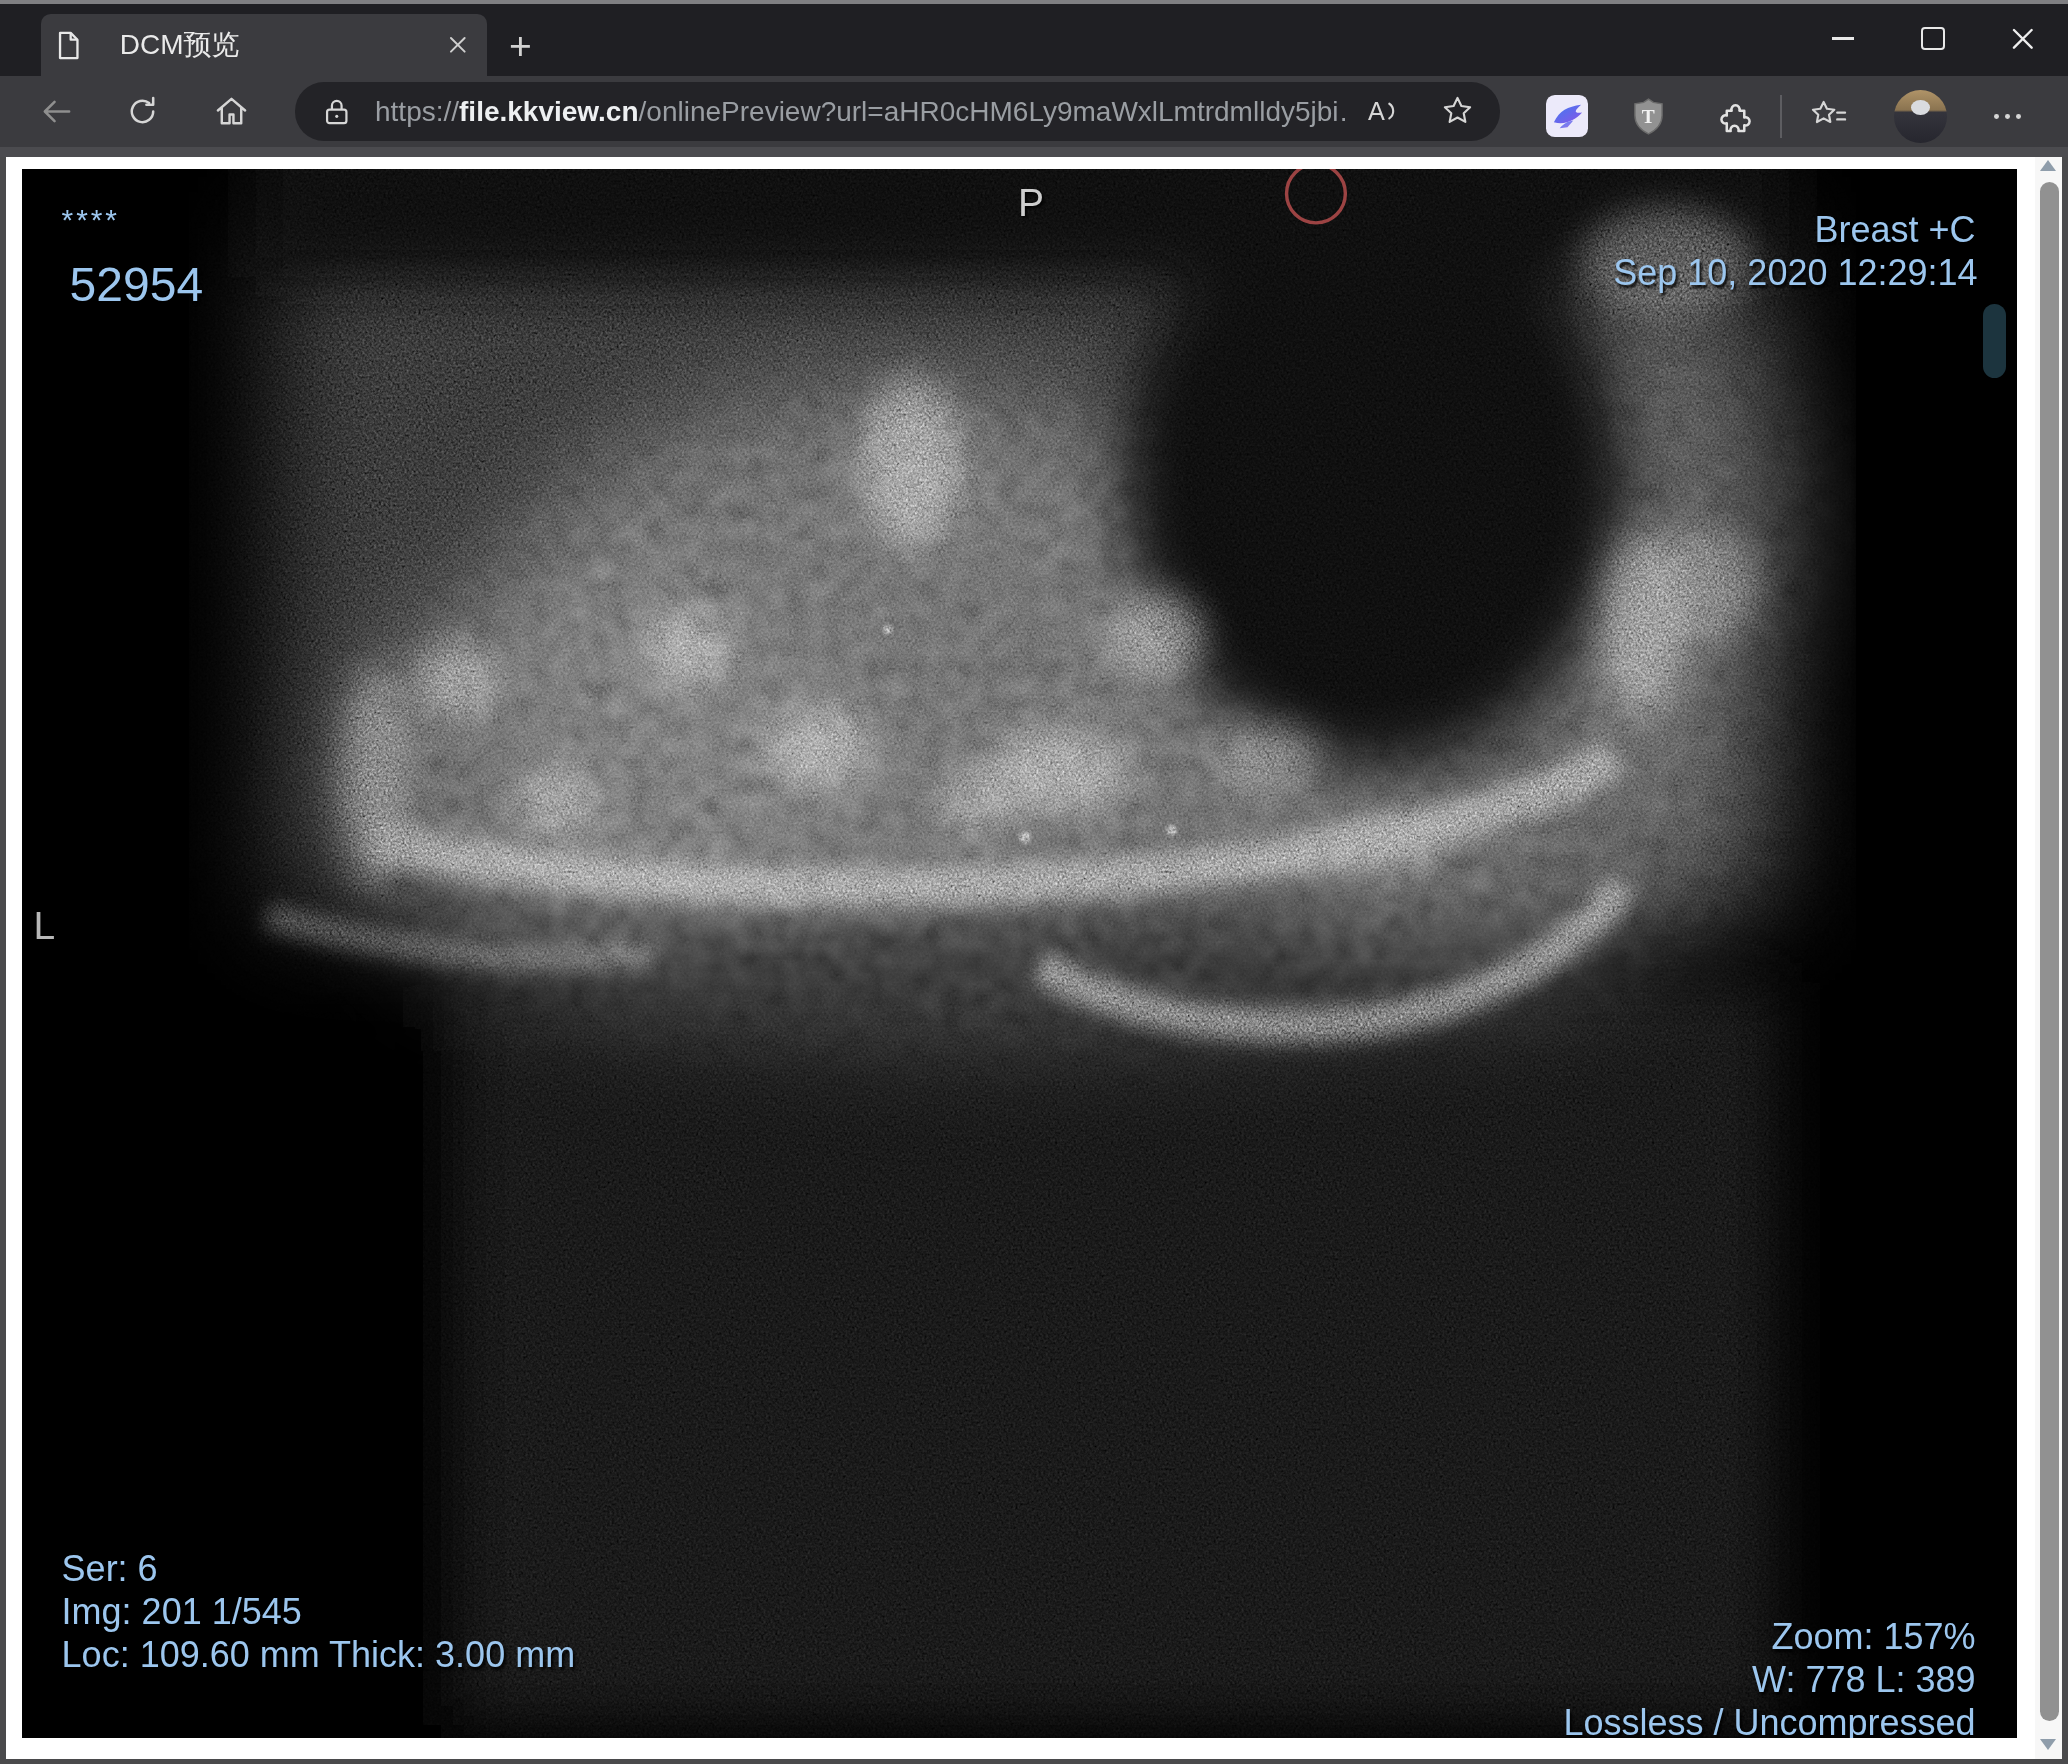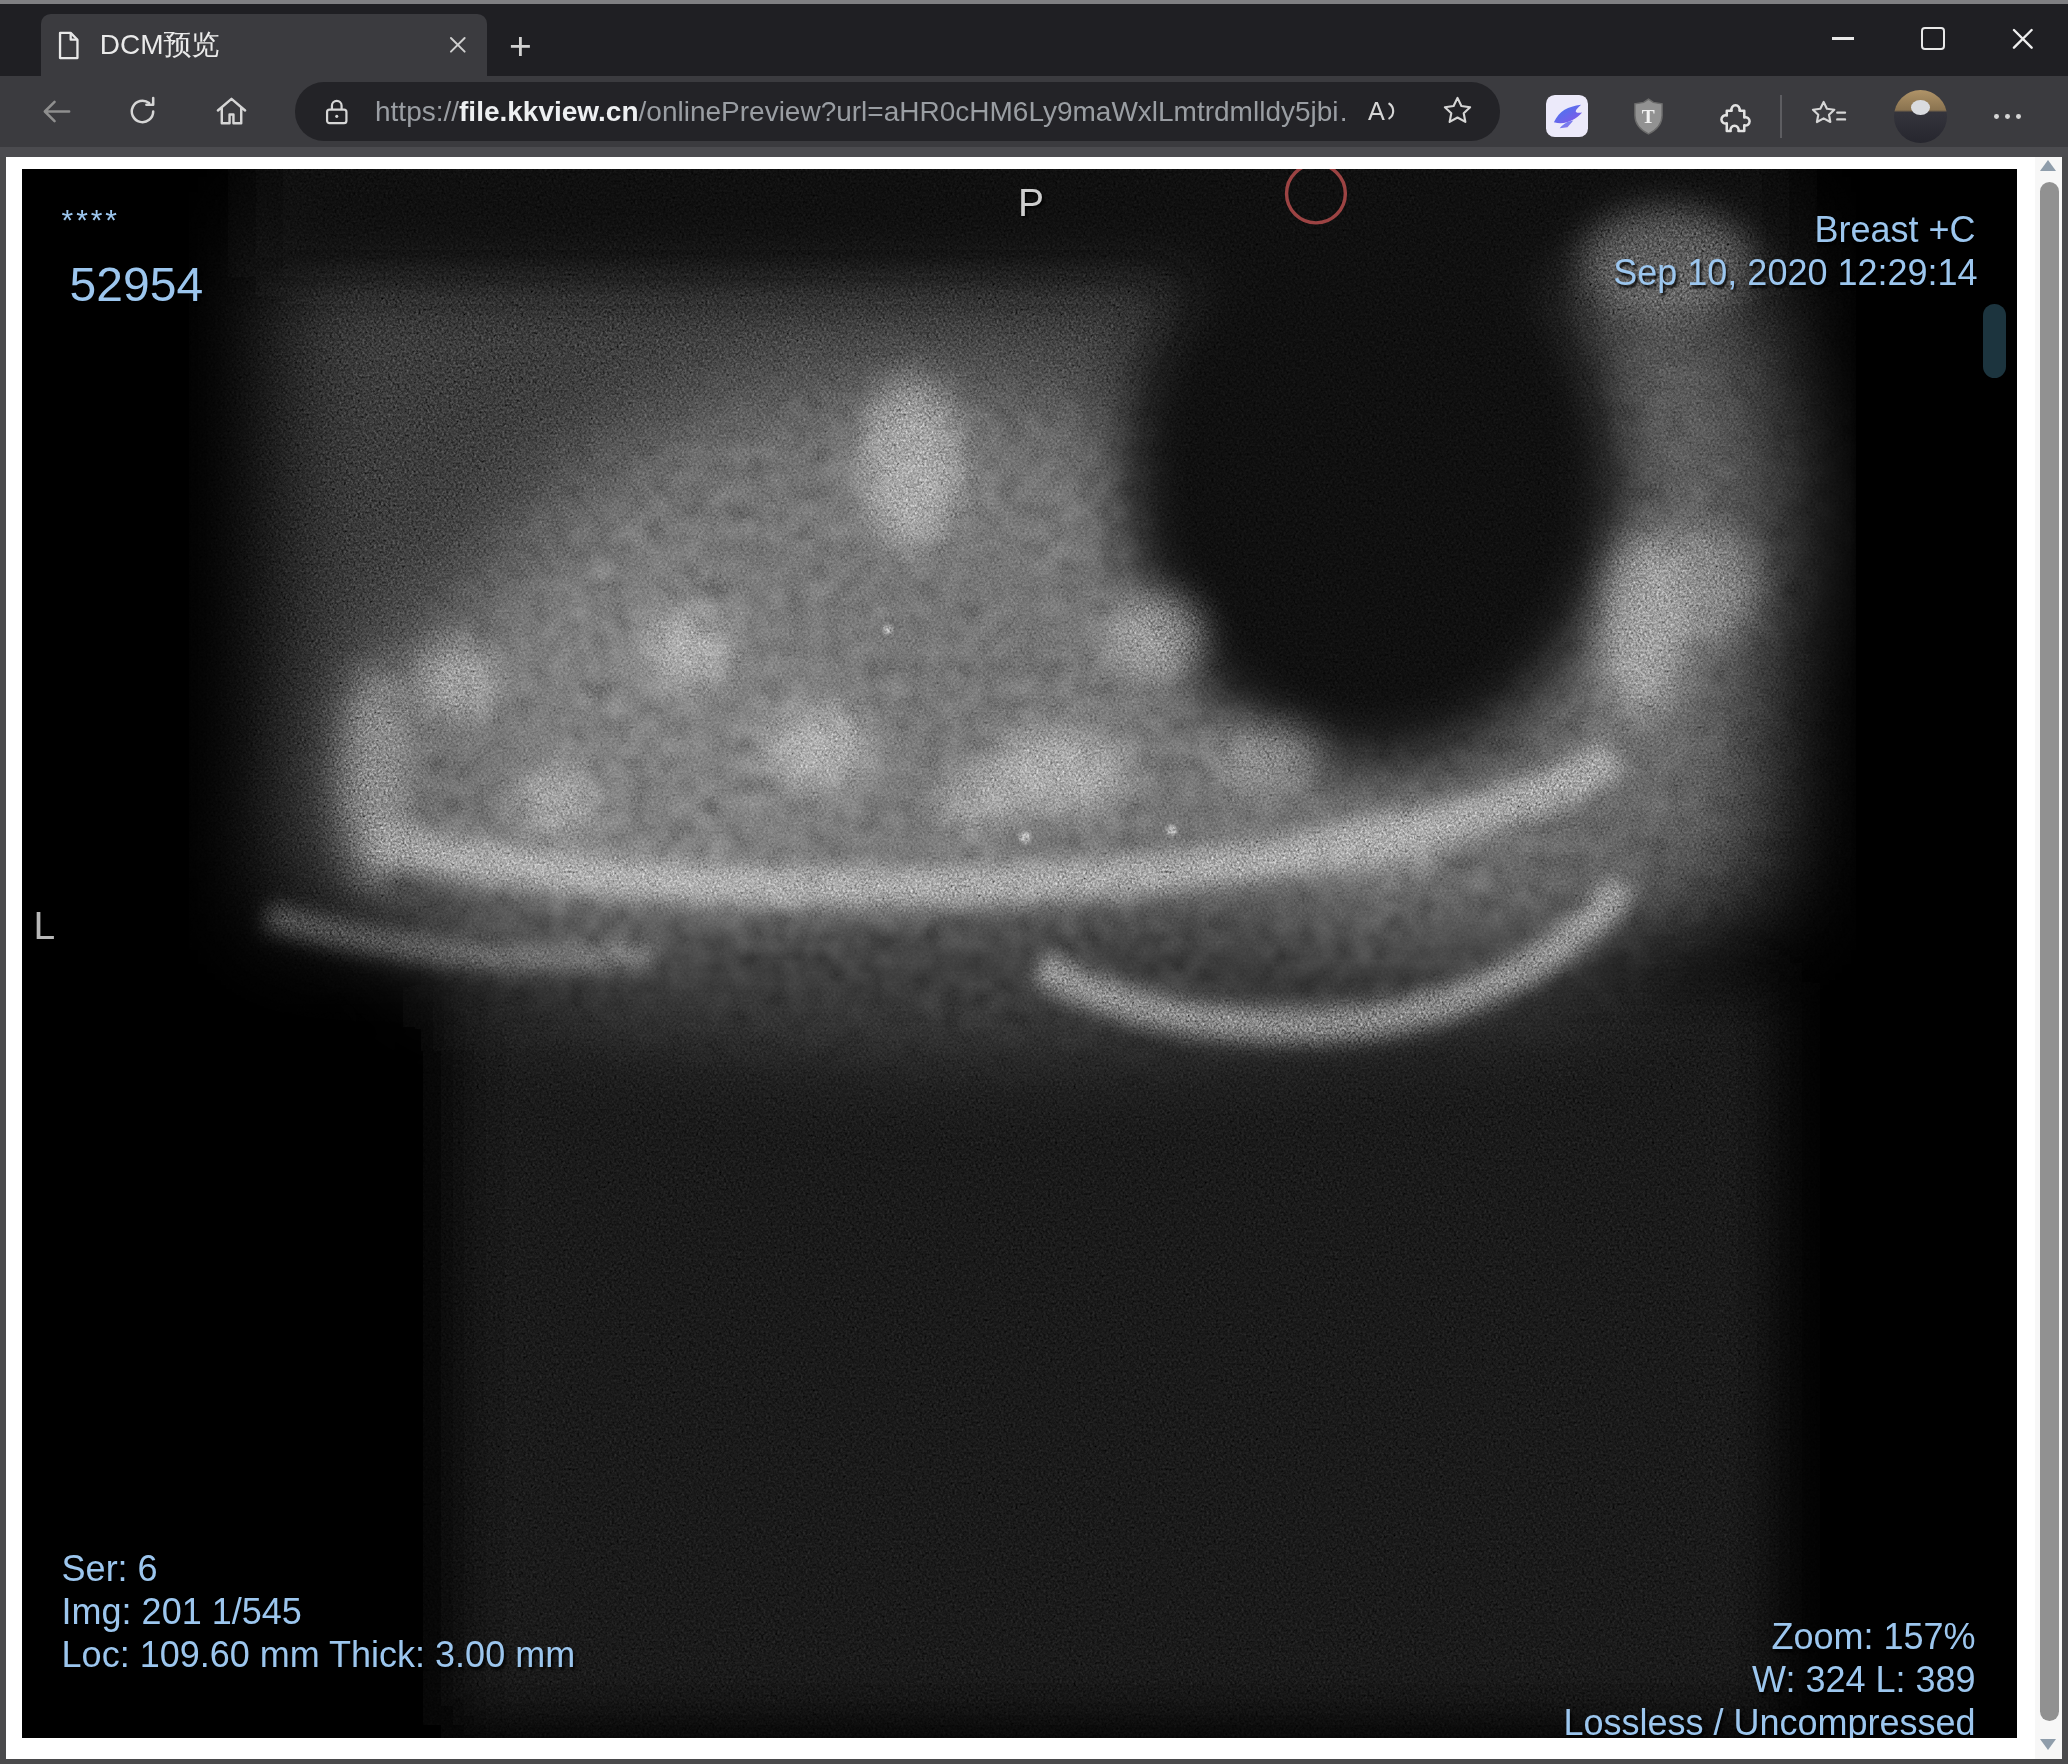--- a/index.html
+++ b/index.html
@@ -7,21 +7,21 @@
     width:2068px;height:1764px;position:relative;overflow:hidden;
     background:#4a4a4c;font-family:"Liberation Sans", sans-serif;
     -webkit-font-smoothing:antialiased;
   }
   .abs{position:absolute;}
 
   
   .win-topline{left:0;top:0;width:2068px;height:3.9px;background:#7f7f82;}
   .titlebar{left:0;top:3.9px;width:2068px;height:73px;background:#1f1f23;}
   .tab{left:41px;top:13.7px;width:446px;height:63px;background:#3b3b3f;
-       border-radius:9.8px 9.8px 0 0;display:flex;align-items:center;}
+       border-radius:9.8px 9.8px 0 0;display:flex;align-items:center;gap:20px;}
   .tab-favicon{margin-left:15.7px;width:23.5px;height:29px;flex:0 0 auto;}
   .tab-title{margin-left:19.6px;font-size:28px;color:#eaeaea;white-space:nowrap;
        overflow:hidden;max-width:294px;}
   .tab-close{position:absolute;right:13.7px;top:15.7px;width:31px;height:31px;
        display:flex;align-items:center;justify-content:center;cursor:pointer;}
   .newtab{left:502px;top:27.4px;width:37px;height:37px;display:flex;align-items:center;
        justify-content:center;color:#d2d2d2;font-size:39px;font-weight:300;line-height:1;}
   .wincontrols{right:0;top:3.9px;height:69px;display:flex;}
   .winbtn{width:90px;height:69px;display:flex;align-items:center;justify-content:center;}
   .glyph-min{width:21.6px;height:2.9px;background:#e8e8e8;}
@@ -318,21 +318,21 @@
   <div class="marker marker-l">L</div>
 
   <div class="ovl ovl-bl">
     <div>Ser: 6</div>
     <div>Img: 201 1/545</div>
     <div>Loc: 109.60 mm Thick: 3.00 mm</div>
   </div>
 
   <div class="ovl ovl-br">
     <div>Zoom: 157%</div>
-    <div>W: 324 L: 389</div>
+    <div>W: 778 L: 389</div>
     <div>Lossless / Uncompressed</div>
   </div>
 
   <div class="abs series-thumb"></div>
 </div>
 
 <div class="abs sb-track"></div>
 <div class="abs sb-up"></div>
 <div class="abs sb-thumb"></div>
 <div class="abs sb-down"></div>

